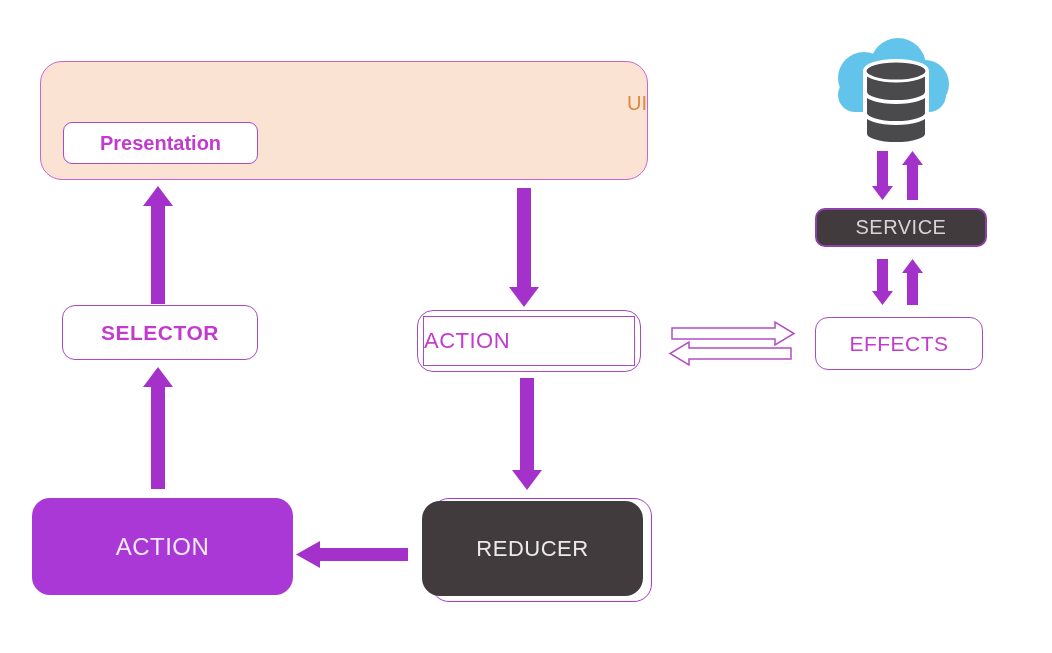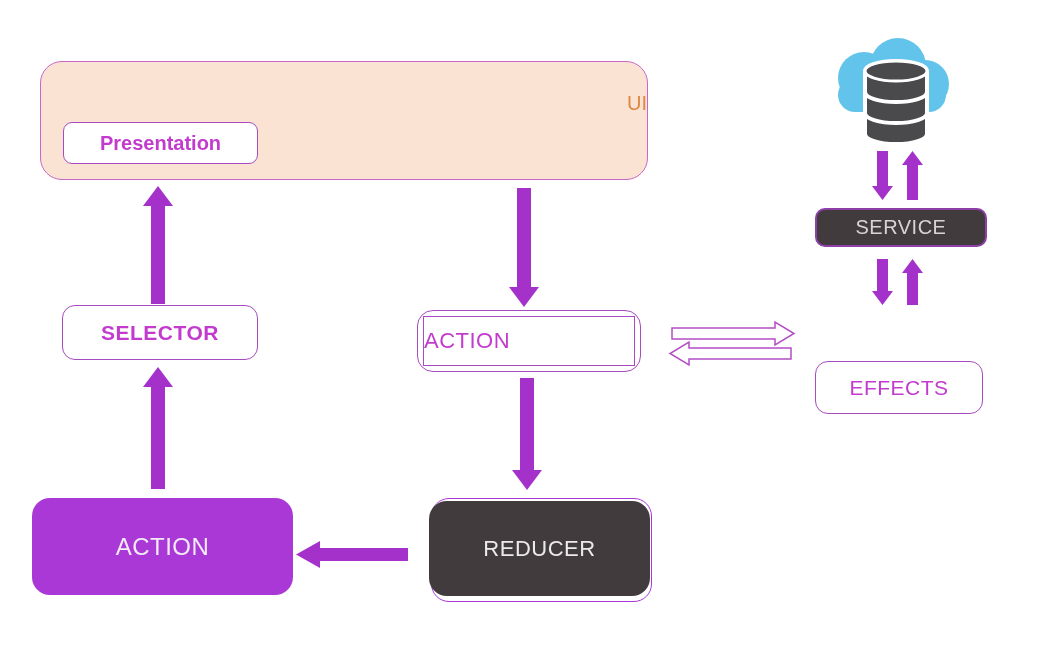--- a/index.html
+++ b/index.html
@@ -34,42 +34,42 @@
   }
   
   .selector{
     left:62px;top:305px;width:196px;height:55px;background:#ffffff;
     border:1.5px solid var(--box-border,#a84bc0);border-radius:13px;
     font-size:21px;letter-spacing:.5px;color:var(--magenta-text,#c33bce);font-weight:bold;
   }
   .effects{
     left:815px;top:317px;width:168px;height:53px;background:#ffffff;
     border:1.5px solid var(--box-border,#a84bc0);border-radius:13px;
-    font-size:21px;letter-spacing:.5px;color:var(--magenta-text,#c33bce);margin-top:44px;
+    font-size:21px;letter-spacing:.5px;color:var(--magenta-text,#c33bce);
   }
   .action-outer{
     left:417px;top:310px;width:224px;height:62px;background:#ffffff;
     border:1.5px solid var(--box-border,#a84bc0);border-radius:16px;
   }
   .action-inner{
     position:absolute;left:5px;top:5px;right:5px;bottom:5px;
     border:1.5px solid var(--box-border,#a84bc0);border-radius:0;
     display:flex;align-items:center;justify-content:flex-start;
     font-size:22px;letter-spacing:.5px;color:var(--magenta-text,#c33bce);
   }
   
   .store{
     left:32px;top:498px;width:261px;height:97px;
     background:var(--store-fill,#a938d6);border-radius:18px;
     font-size:24px;letter-spacing:.5px;color:#f3eaf6;
   }
   .reducer{
     left:422px;top:501px;width:221px;height:95px;
     background:var(--dark-fill,#423b3e);border-radius:18px;
-    font-size:22px;letter-spacing:.5px;color:#ece9ea;z-index:2;margin-left:7px;
+    font-size:22px;letter-spacing:.5px;color:#ece9ea;z-index:2;
   }
   .reducer-outline{
     position:absolute;left:431px;top:498px;width:221px;height:104px;
     border:1.5px solid var(--store-fill,#a938d6);border-radius:18px;
     box-sizing:border-box;z-index:1;
   }
   .service{
     left:815px;top:208px;width:172px;height:39px;
     background:var(--dark-fill,#423b3e);
     border:2px solid #8e3fa8;border-radius:10px;

